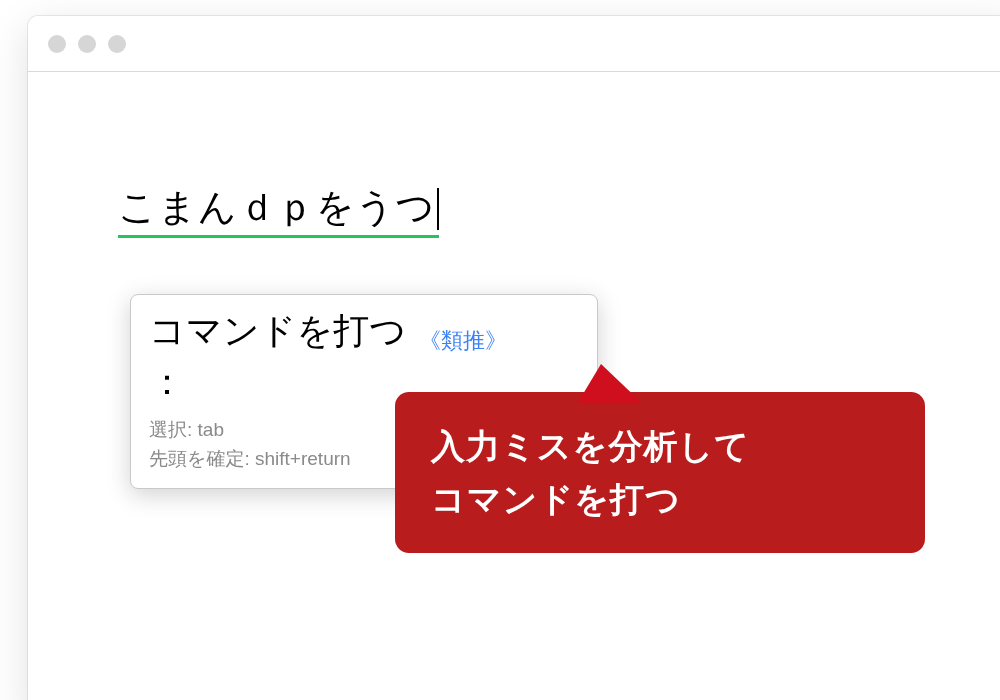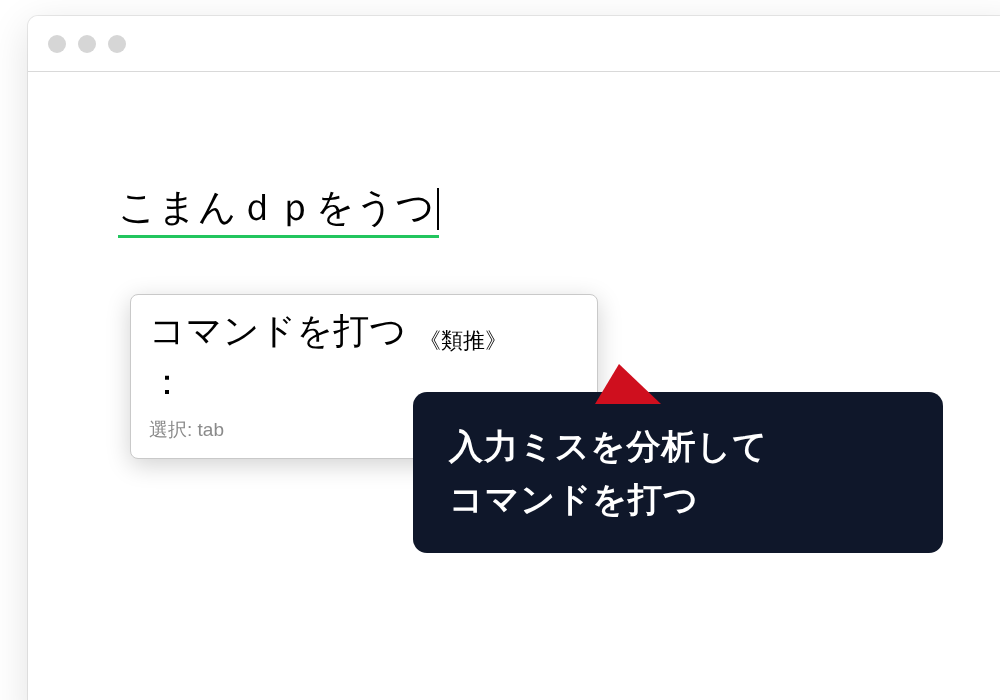--- a/index.html
+++ b/index.html
@@ -77,40 +77,40 @@
       align-items: flex-end;
       gap: 9px;
     }
     .candidate-main {
       font-size: 36px;
       color: #000;
       font-weight: 400;
     }
     .candidate-tag {
       font-size: 22px;
-      color: #000000;
+      color: #3b82f6;
       margin-left: 4px;
     }
     .candidate-second {
       font-size: 36px;
       color: #000;
       margin-top: 2px;
       margin-bottom: 8px;
     }
     .hint-line {
       font-size: 19px;
       color: #8a8a8a;
       line-height: 1.55;
     }
     .callout {
       position: absolute;
       top: 320px;
-      left: 385px;
+      left: 367px;
       width: 530px;
-      background: #0f172a;
+      background: #b91c1c;
       color: #fff;
       border-radius: 14px;
       padding: 28px 36px;
       font-size: 34px;
       font-weight: 600;
       line-height: 1.55;
       letter-spacing: 1px;
     }
     .callout-tail {
       position: absolute;
@@ -141,20 +141,23 @@
 
     <div class="candidate-box">
       <div class="candidate-row">
         <span class="candidate-main">コマンドを打つ</span>
         <span class="candidate-tag">《類推》</span>
       </div>
       <div class="candidate-second">：</div>
       <div class="hint-line">
         <span>選択</span>: <span>tab</span>
       </div>
+      <div class="hint-line">
+        <span>先頭を確定</span>: <span>shift+return</span>
+      </div>
     </div>
 
     <div class="callout">
       <div class="callout-tail"></div>
       <div>入力ミスを分析して</div>
       <div>コマンドを打つ</div>
     </div>
 
   </div>
 </div>

